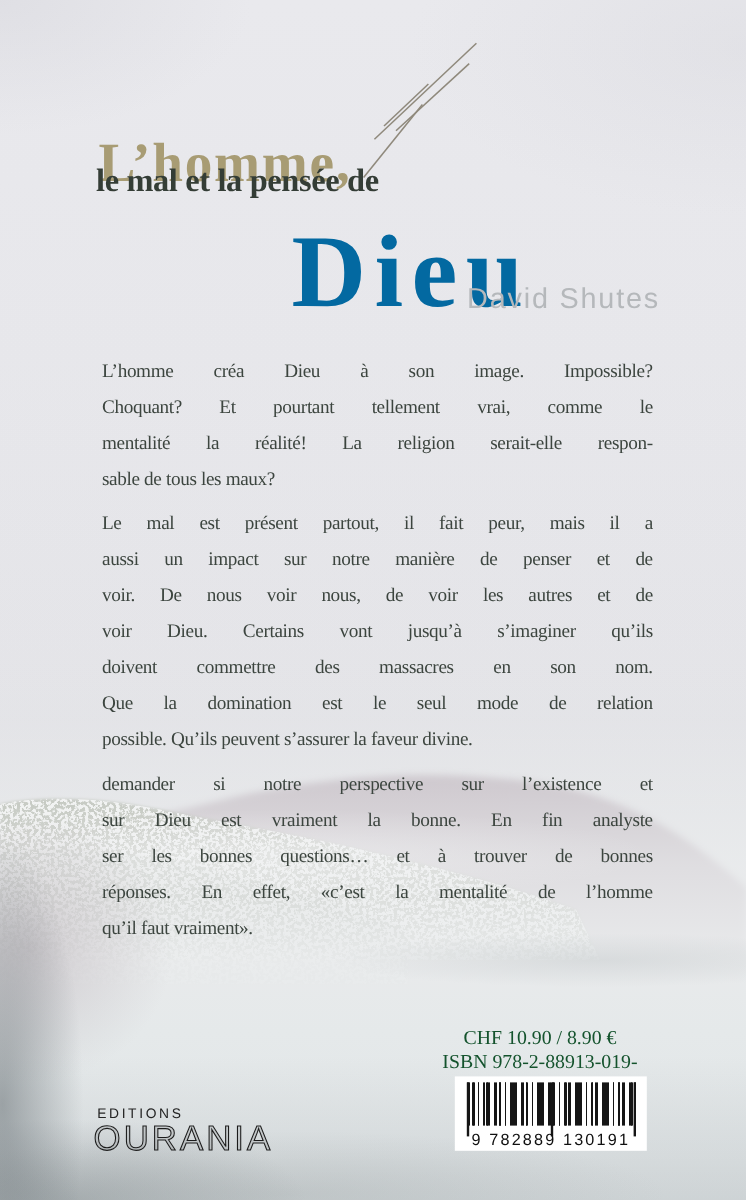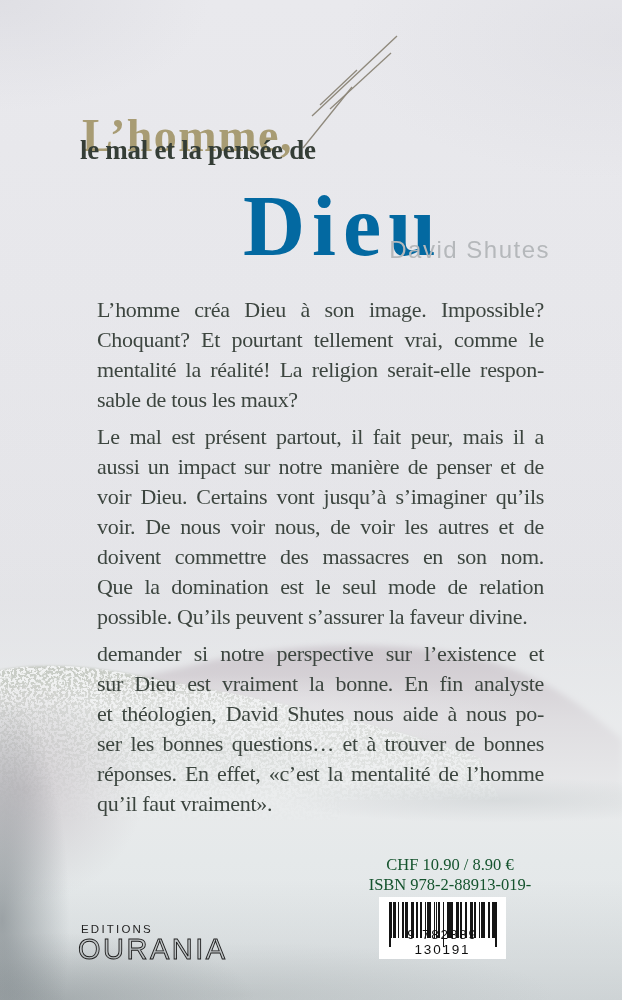--- a/index.html
+++ b/index.html
@@ -50,30 +50,30 @@
     color:#0369a1;letter-spacing:7px;margin-top:35px;
   }
   .author{
     position:absolute;left:350px;top:237px;width:200px;text-align:right;
     font-family:"Liberation Sans","DejaVu Sans",sans-serif;
     font-size:24px;line-height:26px;font-weight:400;
     color:#b5b8bb;letter-spacing:1.5px;
   }
 
   .synopsis{position:absolute;left:81px;top:295px;width:463px;color:#3c453f;}
-  .para{margin:0 0 7px 16px;font-size:22px;line-height:30px;letter-spacing:-0.3px;}
+  .para{margin:0 0 7px 4px;font-size:16px;line-height:30px;letter-spacing:-0.3px;}
   .line{display:block;white-space:nowrap;text-align:justify;text-align-last:justify;}
   .line.last{text-align-last:left;}
 
   .pricing{
     position:absolute;left:365px;top:855px;width:170px;text-align:center;
     font-size:16.5px;line-height:19.5px;color:#14532d;
   }
 
-  .barcode{position:absolute;left:379px;top:897px;width:127px;height:62px;background:#ffffff;}
+  .barcode{position:absolute;left:379px;top:897px;width:160px;height:62px;background:#ffffff;}
   .bars{
     position:absolute;left:10px;right:9px;top:5px;height:36px;
     background-color:#ffffff;
     background-image:
       repeating-linear-gradient(90deg,#151515 0 1.5px,transparent 1.5px 4.5px),
       repeating-linear-gradient(90deg,transparent 0 2px,#151515 2px 3px,transparent 3px 7.5px),
       repeating-linear-gradient(90deg,transparent 0 5px,#151515 5px 6.5px,transparent 6.5px 11px);
   }
   .guard{position:absolute;top:5px;width:1.6px;height:45px;background:#151515;}
   .g1{left:10px;} .g2{left:50%;} .g3{right:9px;}
@@ -142,30 +142,29 @@
   <main class="synopsis">
     <p class="para">
       <span class="line">L’homme créa Dieu à son image. Impossible?</span>
       <span class="line">Choquant? Et pourtant tellement vrai, comme le</span>
       <span class="line">mentalité la réalité! La religion serait-elle respon-</span>
       <span class="line last">sable de tous les maux?</span>
     </p>
     <p class="para">
       <span class="line">Le mal est présent partout, il fait peur, mais il a</span>
       <span class="line">aussi un impact sur notre manière de penser et de</span>
+      <span class="line">voir. De nous voir nous, de voir les autres et de</span>
       <span class="line">voir Dieu. Certains vont jusqu’à s’imaginer qu’ils</span>
-      <span class="line">voir. De nous voir nous, de voir les autres et de</span>
       <span class="line">doivent commettre des massacres en son nom.</span>
       <span class="line">Que la domination est le seul mode de relation</span>
       <span class="line last">possible. Qu’ils peuvent s’assurer la faveur divine.</span>
     </p>
     <p class="para">
       <span class="line">demander si notre perspective sur l’existence et</span>
       <span class="line">sur Dieu est vraiment la bonne. En fin analyste</span>
-      <span class="line">et théologien, David Shutes nous aide à nous po-</span>
       <span class="line">ser les bonnes questions… et à trouver de bonnes</span>
       <span class="line">réponses. En effet, «c’est la mentalité de l’homme</span>
       <span class="line last">qu’il faut vraiment».</span>
     </p>
   </main>
 
   <div class="pricing">
     <div class="price">CHF 10.90 / 8.90 €</div>
     <div class="isbn">ISBN 978-2-88913-019-1</div>
   </div>

